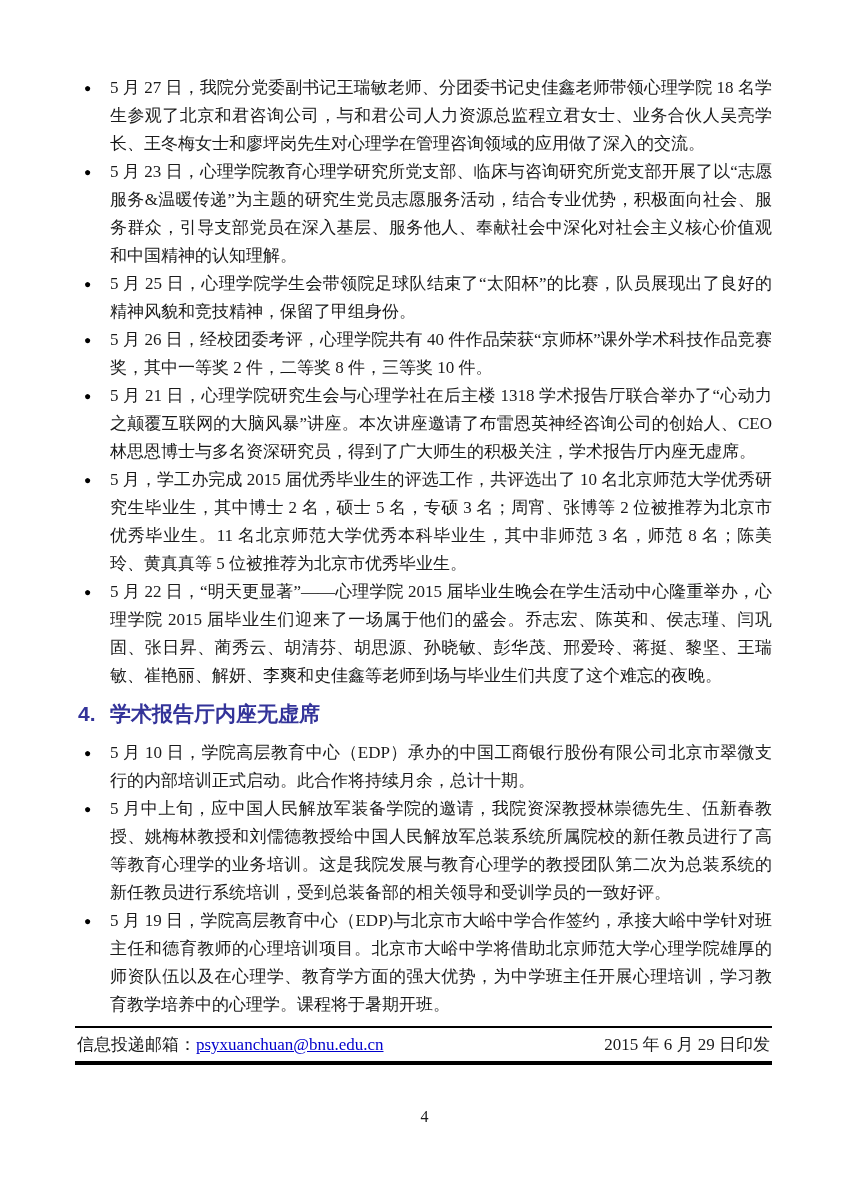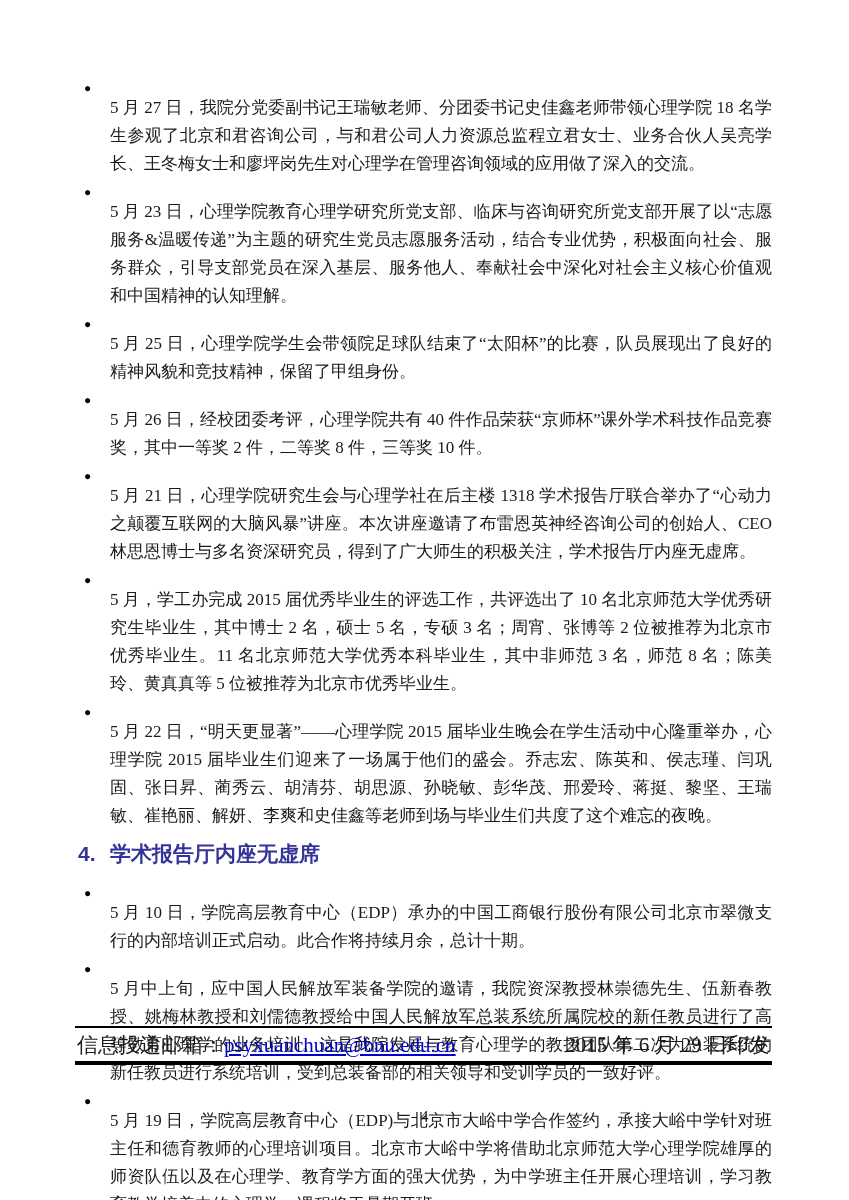--- a/index.html
+++ b/index.html
@@ -29,21 +29,20 @@
     flex: 0 0 35px;
     padding-left: 9px;
     box-sizing: border-box;
     font-size: 12px;
     line-height: 28px;
     color: #000;
   }
   .bullet-text {
     flex: 1;
     text-align: justify;
-    margin-top: 20px;
   }
   .section-heading {
     display: flex;
     align-items: baseline;
     margin: 10px 0 12px 0;
     font-family: "Liberation Sans", "DejaVu Sans", sans-serif;
     font-weight: bold;
     font-size: 21px;
     line-height: 27px;
     color: #333399;
@@ -68,21 +67,21 @@
     border-top: 4px solid #000;
   }
   .footer-row {
     position: absolute;
     left: 77px;
     right: 79px;
     top: 1033px;
     display: flex;
     justify-content: space-between;
     align-items: baseline;
-    font-size: 21px;
+    font-size: 17px;
     line-height: 24px;
   }
   .footer-email {
     color: #0000cc;
     text-decoration: underline;
     cursor: pointer;
   }
   .page-number {
     position: absolute;
     left: 0;

